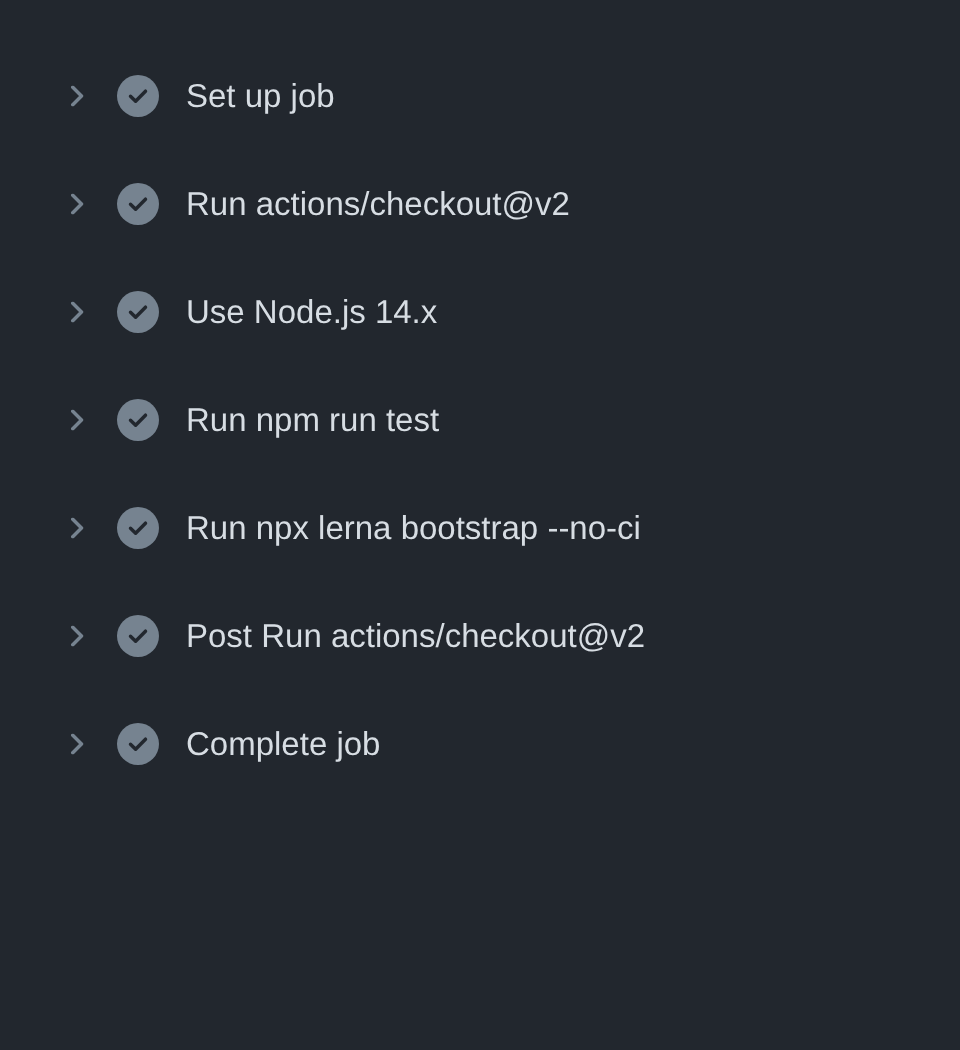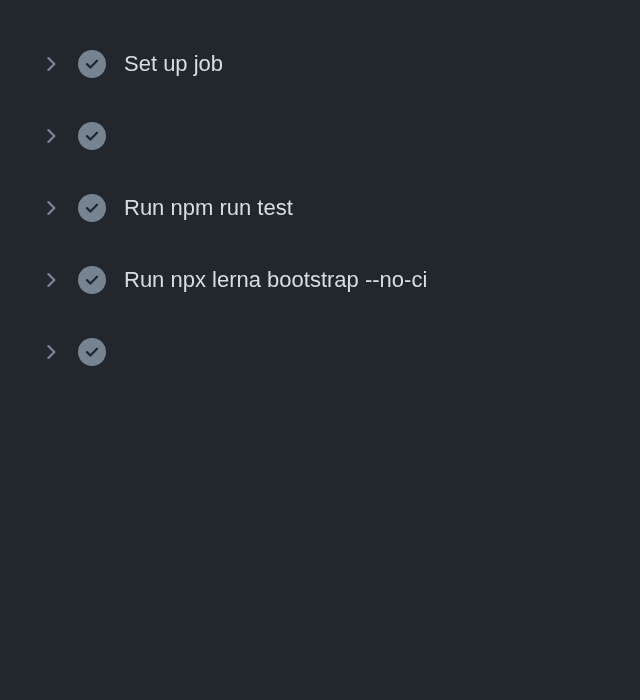--- a/index.html
+++ b/index.html
@@ -81,22 +81,36 @@
     <span class="chevron">
       <svg viewBox="0 0 8 12" fill="none">
           <path d="M1 1 L6 6 L1 11" stroke="#768390" stroke-width="2" stroke-linecap="round" stroke-linejoin="round"></path>
         </svg>
     </span>
     <span class="status">
       <svg viewBox="0 0 16 16">
           <path d="M3 8.2 L6.4 11.5 L13 4.8" stroke="#22272e" stroke-width="2.3" fill="none" stroke-linecap="round" stroke-linejoin="round"></path>
         </svg>
     </span>
+    <span class="step-label">Run actions/checkout@v2</span>
   </div>
 
+  <div class="step-row">
+    <span class="chevron">
+      <svg viewBox="0 0 8 12" fill="none">
+          <path d="M1 1 L6 6 L1 11" stroke="#768390" stroke-width="2" stroke-linecap="round" stroke-linejoin="round"></path>
+        </svg>
+    </span>
+    <span class="status">
+      <svg viewBox="0 0 16 16">
+          <path d="M3 8.2 L6.4 11.5 L13 4.8" stroke="#22272e" stroke-width="2.3" fill="none" stroke-linecap="round" stroke-linejoin="round"></path>
+        </svg>
+    </span>
+    <span class="step-label">Use Node.js 14.x</span>
+  </div>
 
 
   <div class="step-row">
     <span class="chevron">
       <svg viewBox="0 0 8 12" fill="none">
           <path d="M1 1 L6 6 L1 11" stroke="#768390" stroke-width="2" stroke-linecap="round" stroke-linejoin="round"></path>
         </svg>
     </span>
     <span class="status">
       <svg viewBox="0 0 16 16">
@@ -113,27 +127,41 @@
         </svg>
     </span>
     <span class="status">
       <svg viewBox="0 0 16 16">
           <path d="M3 8.2 L6.4 11.5 L13 4.8" stroke="#22272e" stroke-width="2.3" fill="none" stroke-linecap="round" stroke-linejoin="round"></path>
         </svg>
     </span>
     <span class="step-label">Run npx lerna bootstrap --no-ci</span>
   </div>
 
+  <div class="step-row">
+    <span class="chevron">
+      <svg viewBox="0 0 8 12" fill="none">
+          <path d="M1 1 L6 6 L1 11" stroke="#768390" stroke-width="2" stroke-linecap="round" stroke-linejoin="round"></path>
+        </svg>
+    </span>
+    <span class="status">
+      <svg viewBox="0 0 16 16">
+          <path d="M3 8.2 L6.4 11.5 L13 4.8" stroke="#22272e" stroke-width="2.3" fill="none" stroke-linecap="round" stroke-linejoin="round"></path>
+        </svg>
+    </span>
+    <span class="step-label">Post Run actions/checkout@v2</span>
+  </div>
 
   <div class="step-row">
     <span class="chevron">
       <svg viewBox="0 0 8 12" fill="none">
           <path d="M1 1 L6 6 L1 11" stroke="#768390" stroke-width="2" stroke-linecap="round" stroke-linejoin="round"></path>
         </svg>
     </span>
     <span class="status">
       <svg viewBox="0 0 16 16">
           <path d="M3 8.2 L6.4 11.5 L13 4.8" stroke="#22272e" stroke-width="2.3" fill="none" stroke-linecap="round" stroke-linejoin="round"></path>
         </svg>
     </span>
+    <span class="step-label">Complete job</span>
   </div>
 
 </div>
 
 </body></html>

